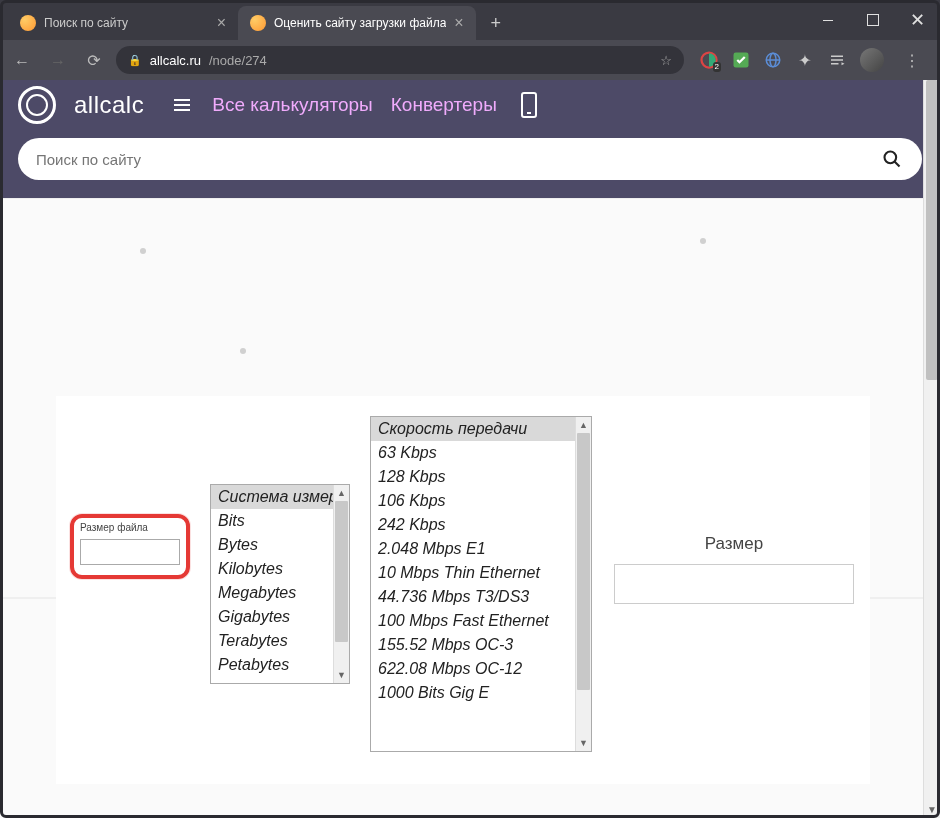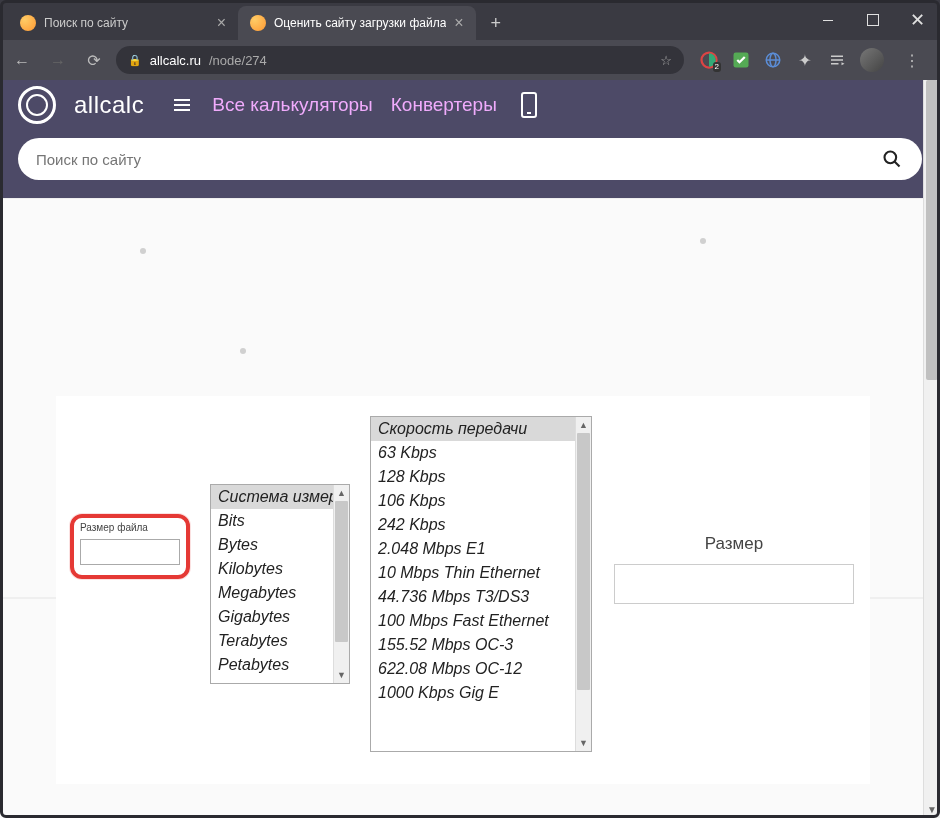--- a/index.html
+++ b/index.html
@@ -529,21 +529,21 @@
             <div class="opt">63 Kbps</div>
             <div class="opt">128 Kbps</div>
             <div class="opt">106 Kbps</div>
             <div class="opt">242 Kbps</div>
             <div class="opt">2.048 Mbps E1</div>
             <div class="opt">10 Mbps Thin Ethernet</div>
             <div class="opt">44.736 Mbps T3/DS3</div>
             <div class="opt">100 Mbps Fast Ethernet</div>
             <div class="opt">155.52 Mbps OC-3</div>
             <div class="opt">622.08 Mbps OC-12</div>
-            <div class="opt">1000 Kbps Gig E</div>
+            <div class="opt">1000 Bits Gig E</div>
           </div>
         <div class="listbox-sb">
           <div class="lb-arrow">▲</div>
           <div class="lb-track">
               <div class="lb-thumb"></div>
             </div>
           <div class="lb-arrow">▼</div>
         </div>
       </div>
     </div>

